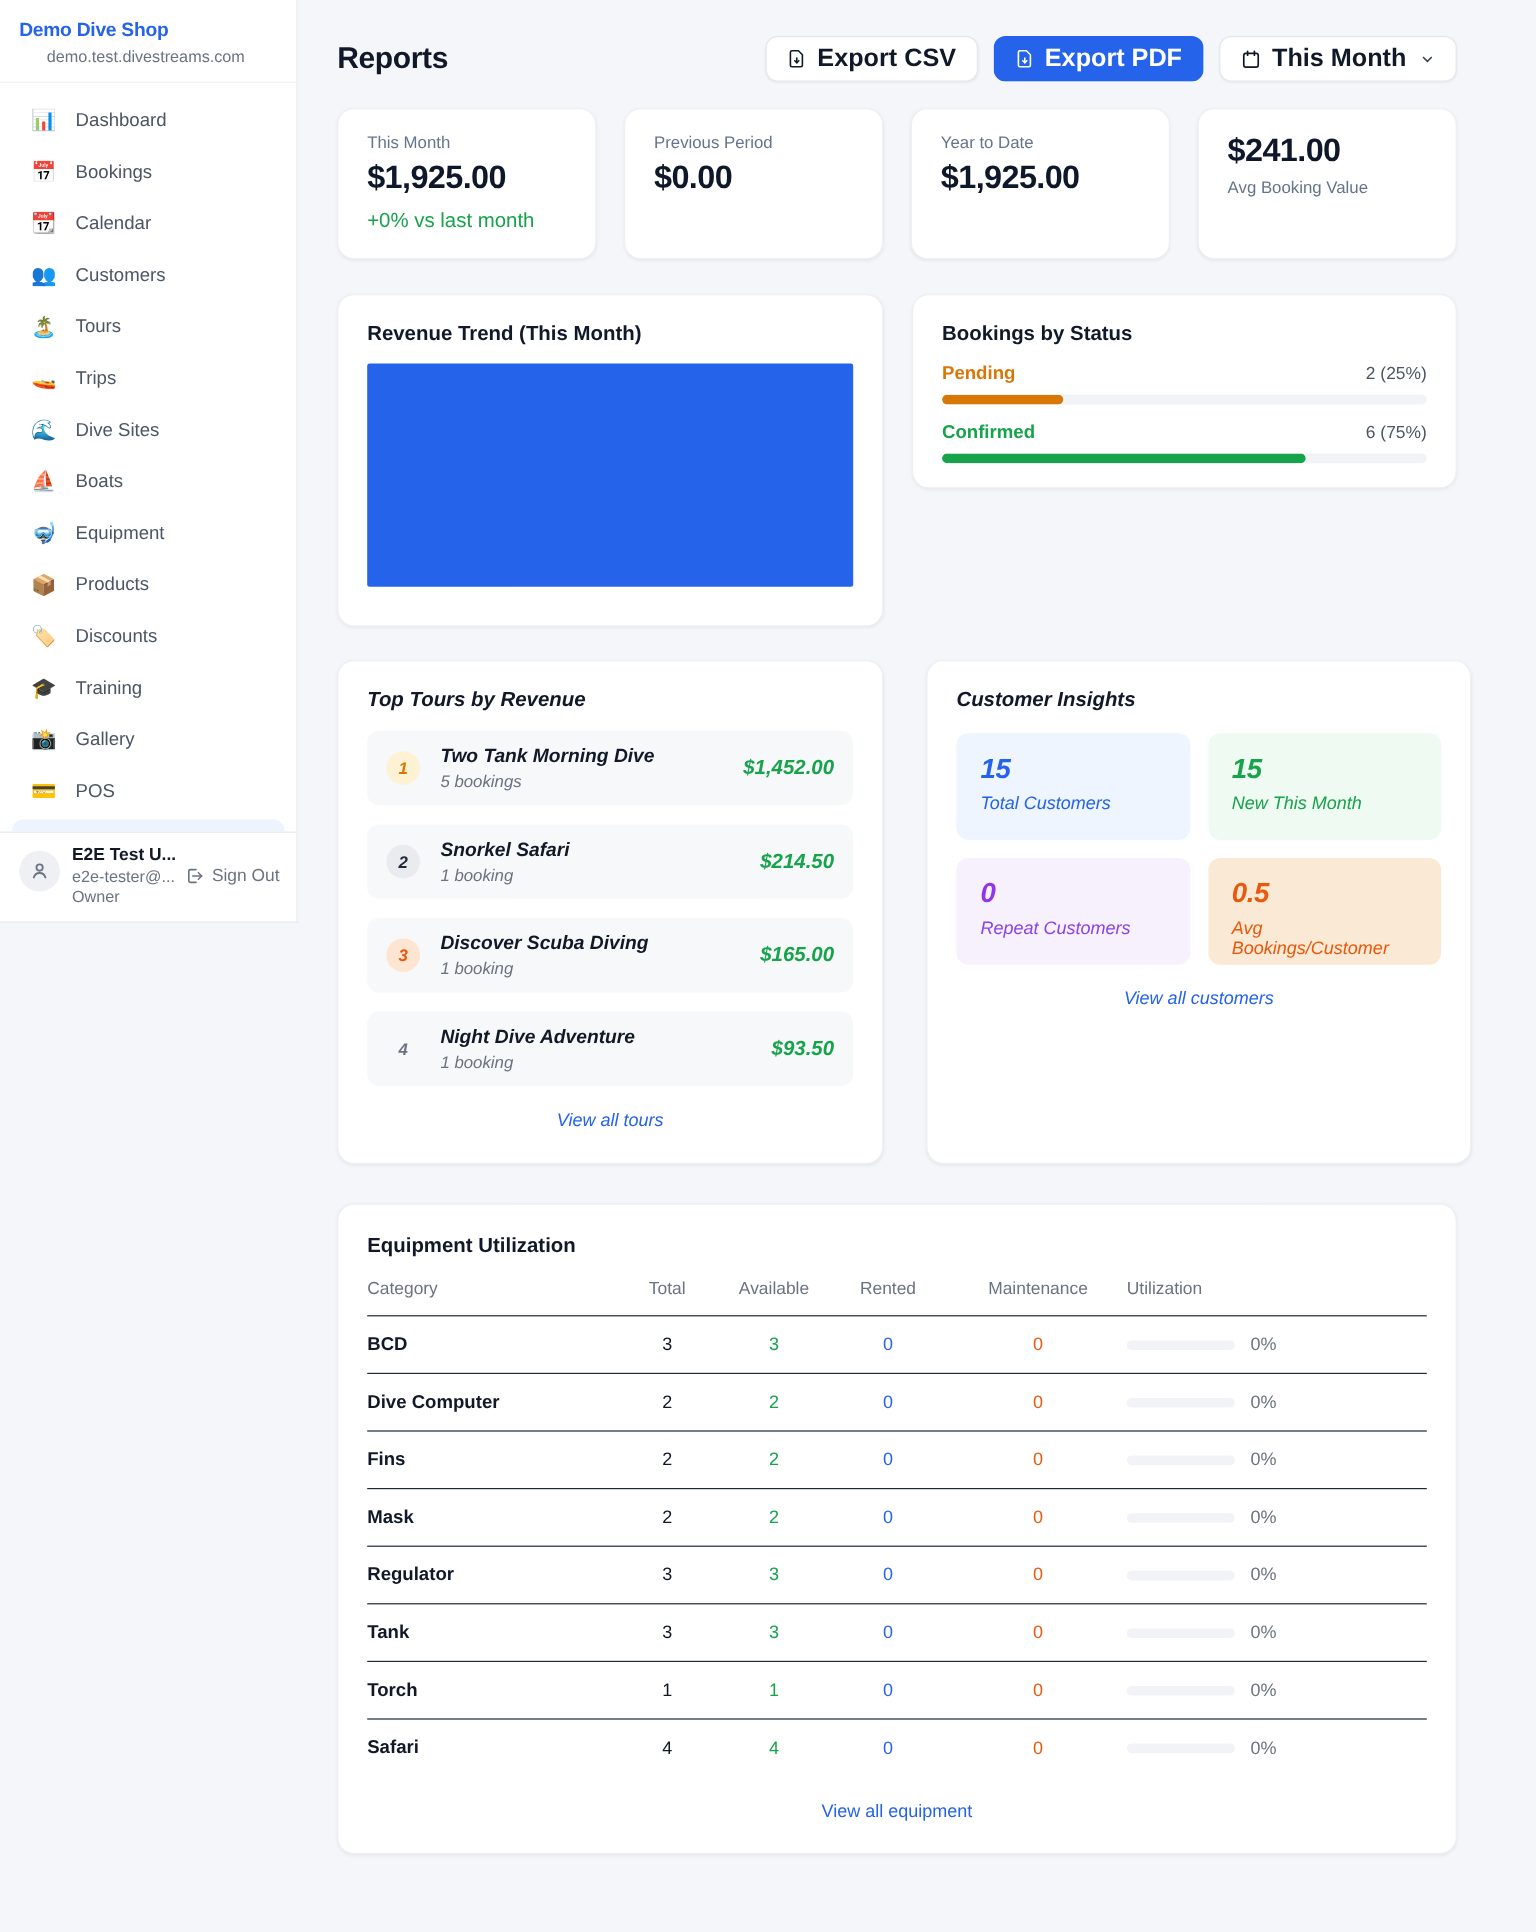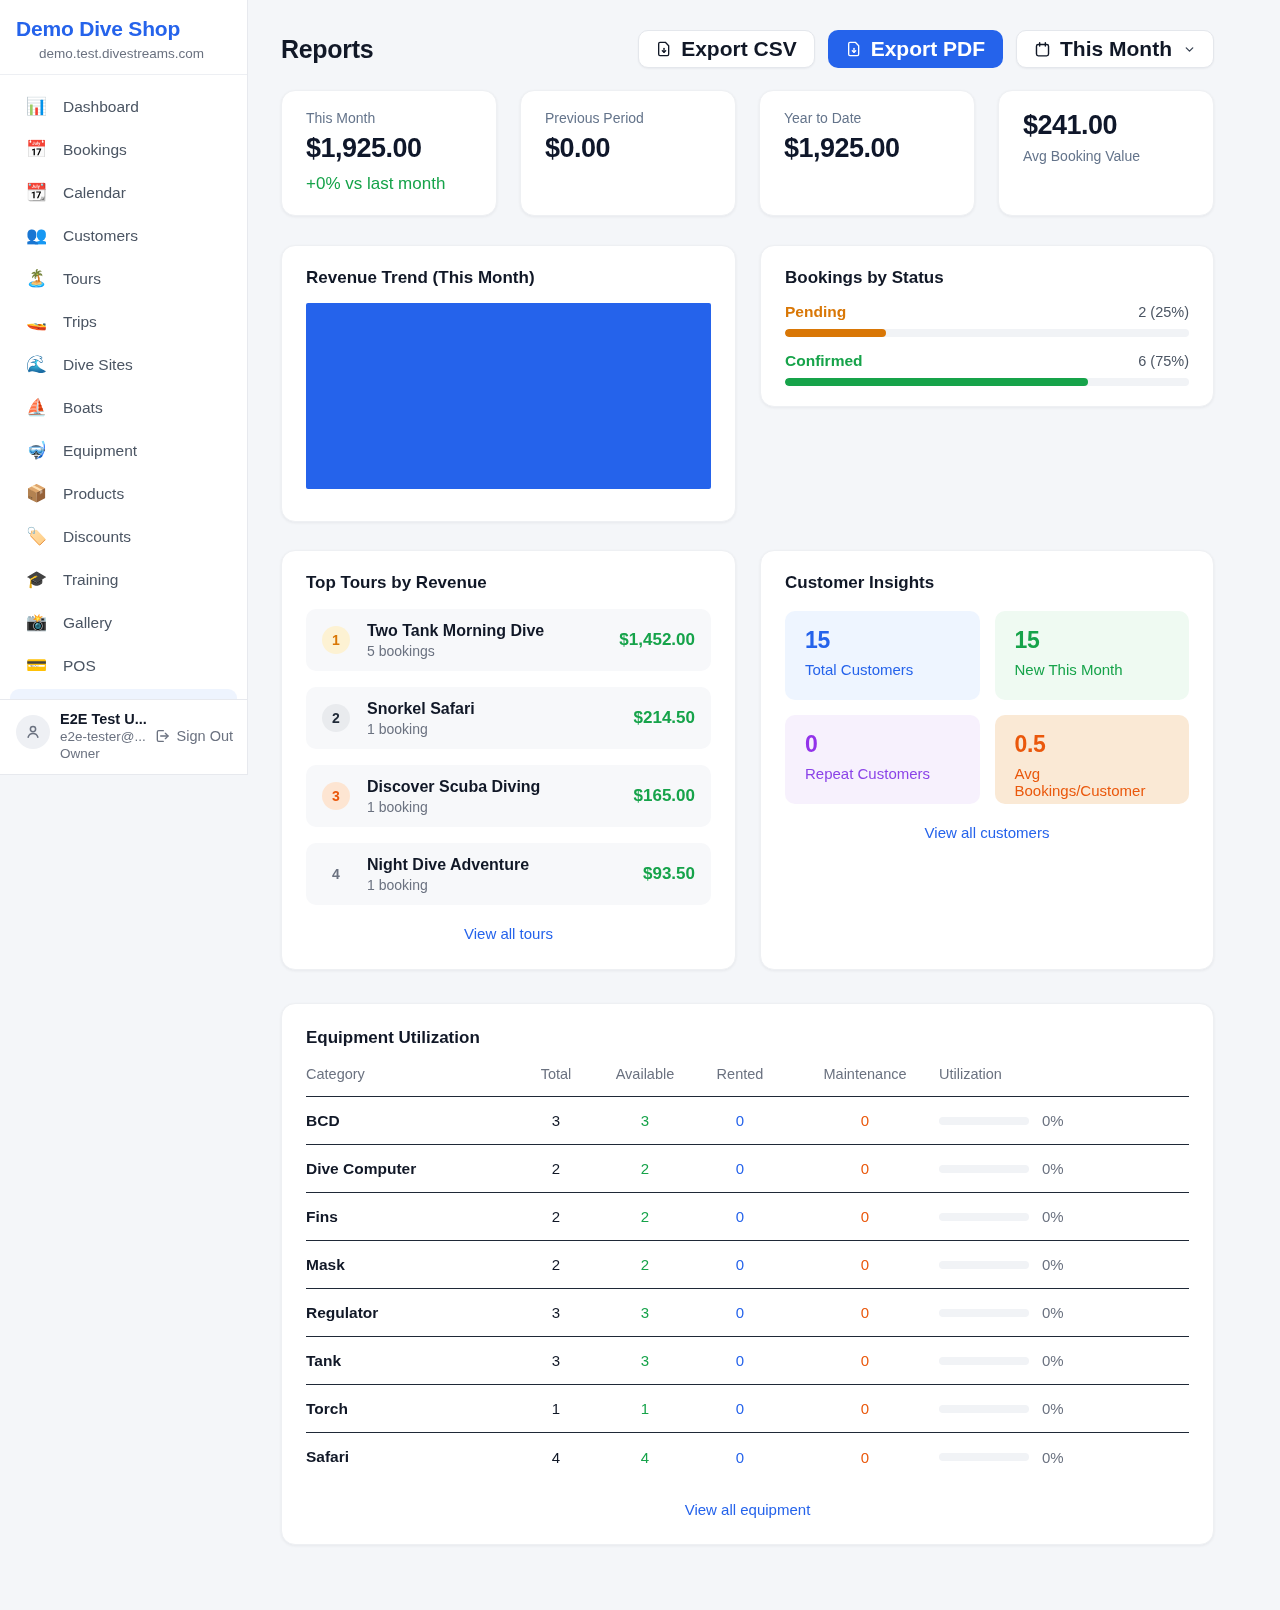--- a/index.html
+++ b/index.html
@@ -9,21 +9,21 @@
     font-family:"Liberation Sans","DejaVu Sans",sans-serif;
     color:#0f172a;
     position:relative;
   }
   
   .sidebar {
     position:absolute; left:0; top:0; width:248px; background:#fff;
     border-right:1px solid #e7e9ee; border-bottom:1px solid #e7e9ee;
   }
   .brand { padding:17px 20px 13px 16px; border-bottom:1px solid #edeff3; }
-  .brand-name { color:#2563eb; font-size:21px; font-weight:700; letter-spacing:-.2px; }
+  .brand-name { color:#2563eb; font-size:16px; font-weight:700; letter-spacing:-.2px; }
   .brand-domain { color:#6b7280; font-size:13.5px; margin-top:5px;text-align:center; }
   .nav { padding:10px 0 0; }
   .nav-item { display:flex; align-items:center; gap:15px; padding:0 12px 0 26px; height:43px; cursor:pointer; }
   .nav-icon { width:22px; font-size:17px; text-align:center; flex:none; }
   .nav-label { color:#4b5563; font-size:15.5px; }
   .nav-active-sliver { height:10px; margin:2px 10px 0; background:#eef4fe; border-radius:9px 9px 0 0; }
   .user-footer { border-top:1px solid #e7e9ee; padding:11px 14px 13px 16px; display:flex; align-items:flex-start; gap:10px; }
   .avatar { width:34px; height:34px; border-radius:50%; background:#eef0f4; display:flex; align-items:center; justify-content:center; flex:none; margin-top:4px; }
   .user-info { min-width:0; }
   .user-name { font-size:14.5px; font-weight:700; color:#111827; white-space:nowrap; }
@@ -58,21 +58,21 @@
   .status-row-head { display:flex; align-items:center; margin-top:15px; }
   .status-label { font-size:15.5px; font-weight:600; }
   .status-label.pending { color:#d97706; }
   .status-label.confirmed { color:#16a34a; }
   .status-value { margin-left:auto; font-size:14.5px; color:#4b5563; }
   .track { height:8px; background:#f1f3f6; border-radius:99px; margin-top:8px; overflow:hidden; }
   .fill { height:100%; border-radius:99px; }
   .fill.pending { background:#d97706; }
   .fill.confirmed { background:#16a34a; }
   
-  .row-3 { display:grid; grid-template-columns:455px 454px; gap:24px; margin-top:28px; }
+  .row-3 { display:grid; grid-template-columns:455px 454px; gap:36px; margin-top:28px;font-style:italic; }
   .tours-card, .insights-card { padding:22px 24px; height:420px; }
   .tour-row { display:flex; align-items:center; background:#f7f8fa; border-radius:10px; padding:12px 16px; margin-top:16px; min-height:62px; }
   .tour-row:first-of-type { margin-top:18px; }
   .rank { width:28px; height:28px; border-radius:50%; display:flex; align-items:center; justify-content:center;
           font-size:14px; font-weight:600; flex:none; margin-right:17px; }
   .rank-1 { background:#fdf2d3; color:#d97706; }
   .rank-2 { background:#e9ebee; color:#1f2937; }
   .rank-3 { background:#fde5d2; color:#ea580c; }
   .rank-4 { background:transparent; color:#6b7280; }
   .tour-name { font-size:16px; font-weight:650; color:#111827; }

